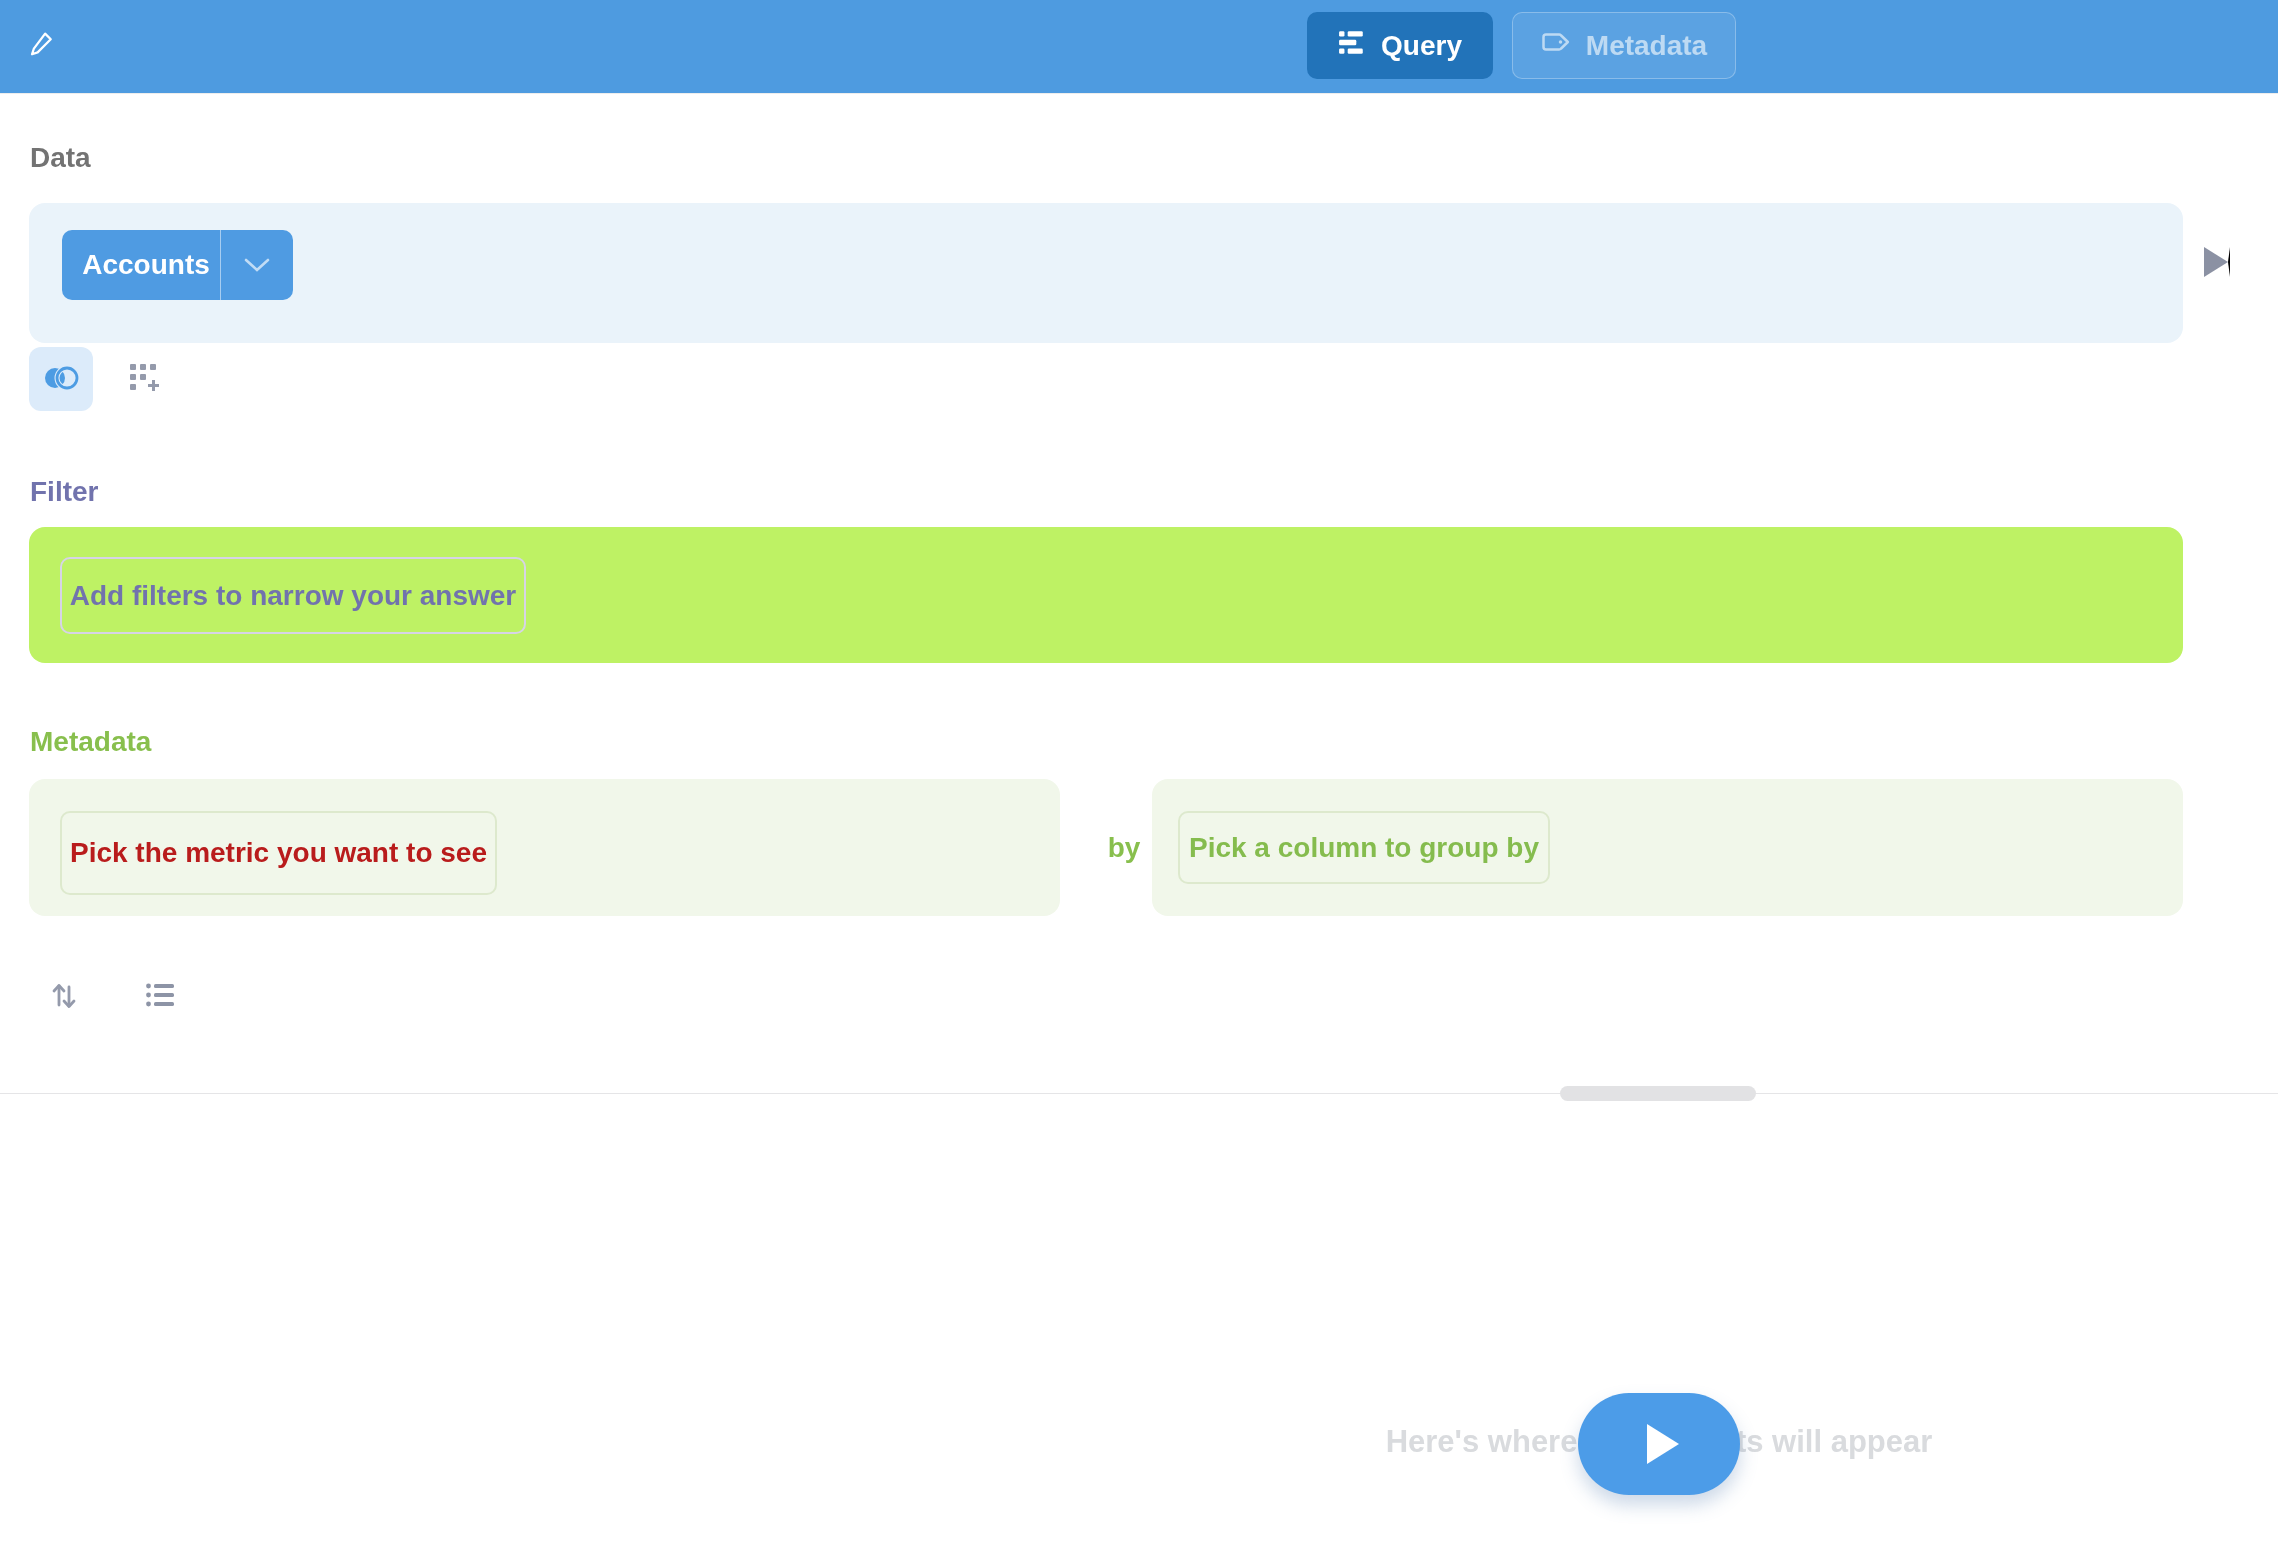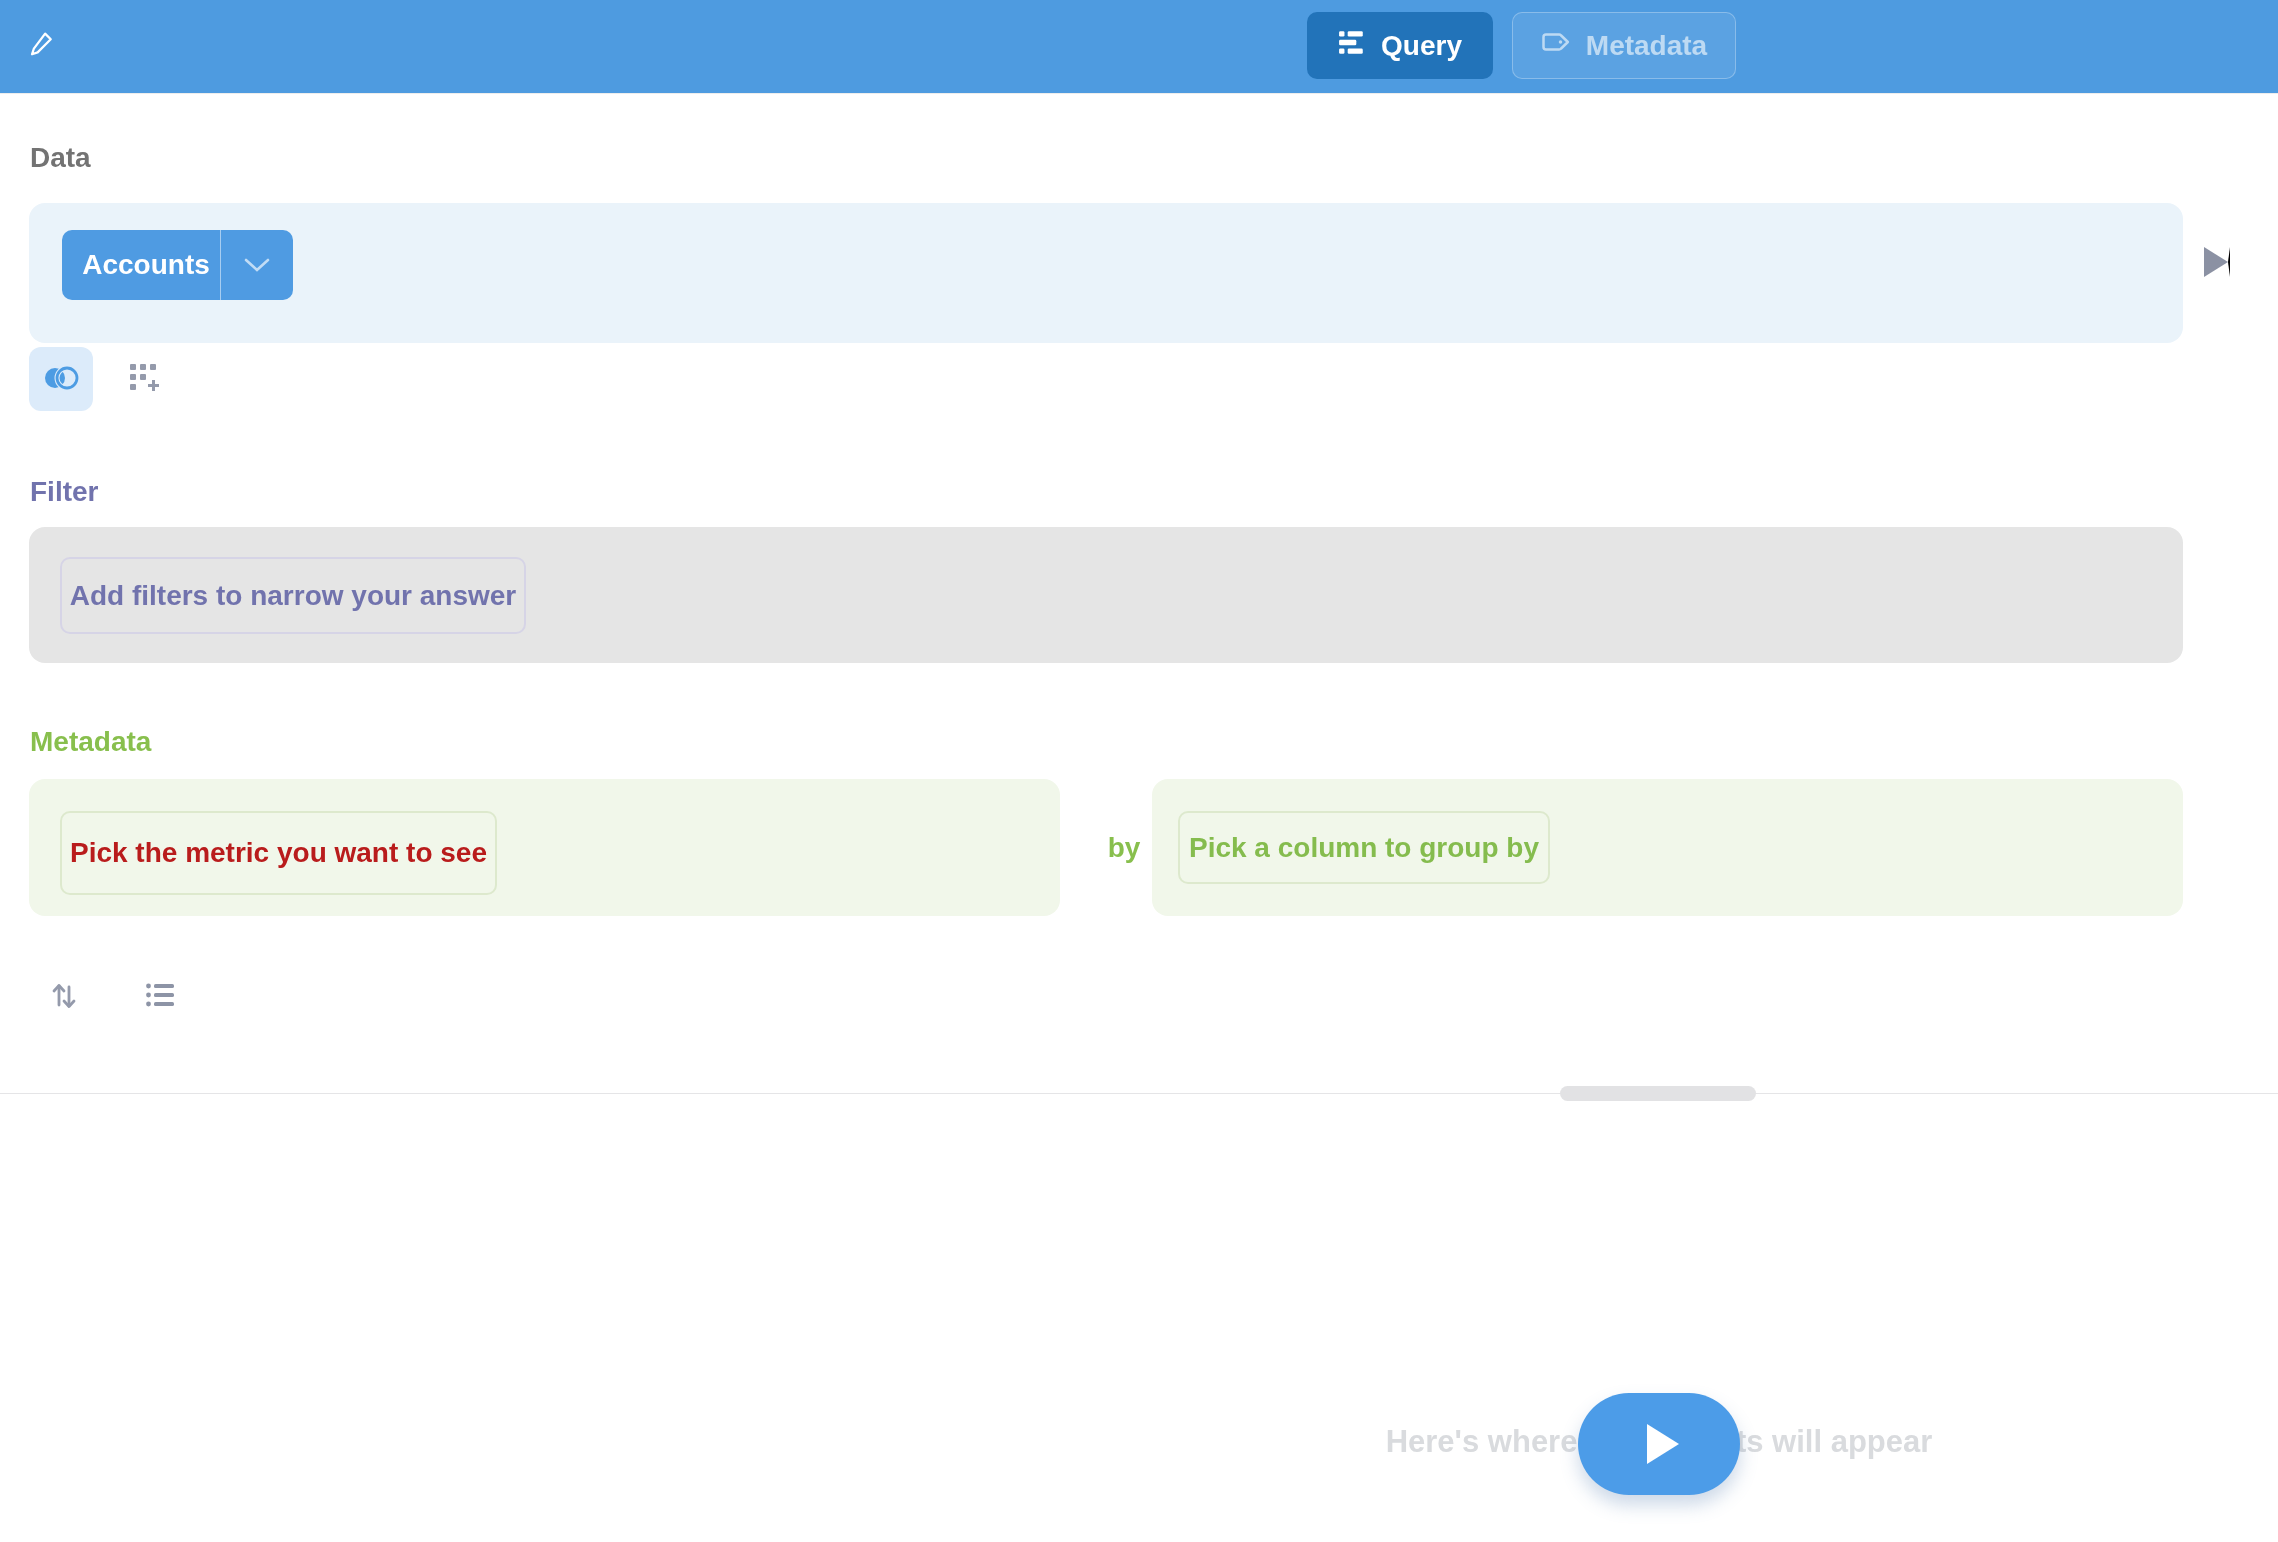--- a/index.html
+++ b/index.html
@@ -22,21 +22,21 @@
                   color:rgba(255,255,255,0.60); }
 
   
   .section-title { position:absolute; left:30px; font-size:28px; font-weight:700; }
   .title-data { top:142px; color:#737373; }
   .title-filter { top:476px; color:#7173ad;text-align:right; }
   .title-summarize { top:726px; color:#88bf4d; }
 
   .panel { position:absolute; border-radius:16px; }
   .data-panel { left:29px; top:203px; width:2154px; height:140px; background:#eaf3fa; }
-  .filter-panel { left:29px; top:527px; width:2154px; height:136px; background:#e5e5e5; }
+  .filter-panel { left:29px; top:527px; width:2154px; height:136px; background:#bef264; }
   .sum-panel-1 { left:29px; top:779px; width:1031px; height:137px; background:#f1f7ea; }
   .sum-panel-2 { left:1152px; top:779px; width:1031px; height:137px; background:#f1f7ea; }
 
   .table-btn { position:absolute; left:33px; top:27px; height:70px; display:flex;
                background:#4f9be2; border-radius:10px; overflow:hidden; cursor:pointer; }
   .table-btn-label { width:158px; display:flex; align-items:center; justify-content:center;
                      color:#ffffff; font-size:28px; font-weight:700; padding-left:20px;
                      padding-right:10px; }
   .table-btn-divider { width:1px; background:rgba(255,255,255,0.5); margin:0; }
   .table-btn-caret { width:72px; display:flex; align-items:center; justify-content:center; }

